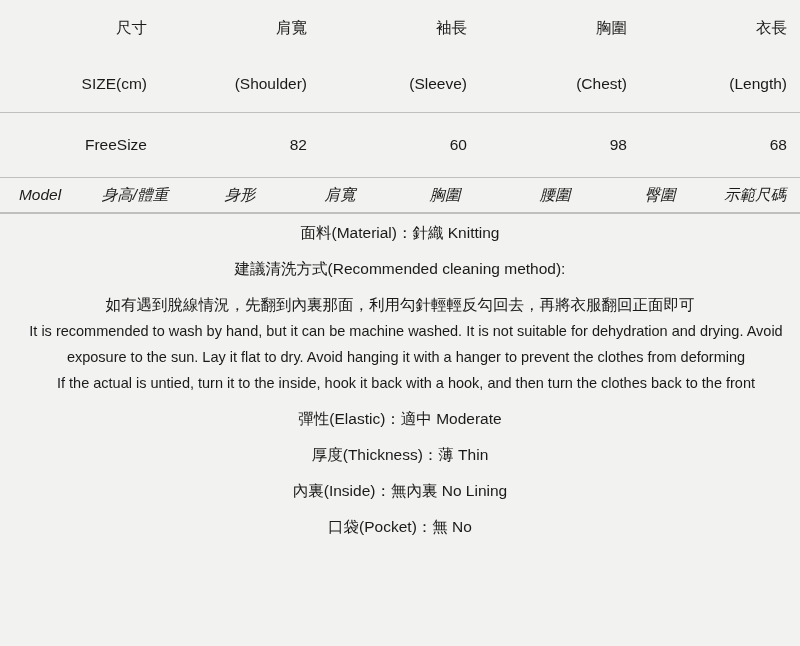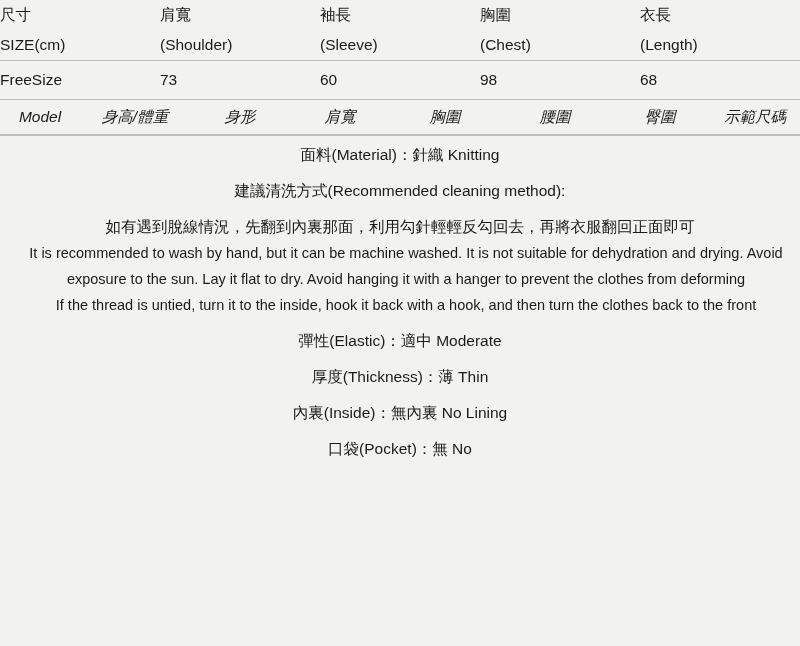--- a/index.html
+++ b/index.html
@@ -21,24 +21,24 @@
     background: #f2f2f0;
   }
 
   
   table.size-table {
     width: 800px;
     border-collapse: collapse;
     table-layout: fixed;
   }
   table.size-table td {
-    text-align: left;
+    text-align: right;
     vertical-align: middle;
     font-size: 15.5px;
-    padding: 0;
+    padding: 13px;
     border: 0;
   }
   .row-head-cn td { height: 30px; padding-top: 6px; }
   .row-head-en td { height: 30px; }
   .row-values td { height: 38px; font-size: 16px; }
   .hr-line {
     height: 1px;
     background: #bfbfbd;
     width: 800px;
   }
@@ -116,21 +116,21 @@
     <colgroup>
       <col style="width:160px">
       <col style="width:160px">
       <col style="width:160px">
       <col style="width:160px">
       <col style="width:160px">
     </colgroup>
     <tbody>
       <tr class="row-values">
         <td>FreeSize</td>
-        <td>73</td>
+        <td>82</td>
         <td>60</td>
         <td>98</td>
         <td>68</td>
       </tr>
     </tbody>
   </table>
 
   <div class="hr-line"></div>
 
   <table class="model-table">
@@ -164,21 +164,21 @@
   <div class="hr-line"></div>
 
   <div class="notes">
     <p>面料(Material)：針織 Knitting</p>
     <div class="gap"></div>
     <p>建議清洗方式(Recommended cleaning method):</p>
     <div class="gap"></div>
     <p>如有遇到脫線情況，先翻到內裏那面，利用勾針輕輕反勾回去，再將衣服翻回正面即可</p>
     <p class="small">It is recommended to wash by hand, but it can be machine washed. It is not suitable for dehydration and drying. Avoid</p>
     <p class="small">exposure to the sun. Lay it flat to dry. Avoid hanging it with a hanger to prevent the clothes from deforming</p>
-    <p class="small">If the thread is untied, turn it to the inside, hook it back with a hook, and then turn the clothes back to the front</p>
+    <p class="small">If the actual is untied, turn it to the inside, hook it back with a hook, and then turn the clothes back to the front</p>
     <div class="gap"></div>
     <p>彈性(Elastic)：適中 Moderate</p>
     <div class="gap"></div>
     <p>厚度(Thickness)：薄 Thin</p>
     <div class="gap"></div>
     <p>內裏(Inside)：無內裏 No Lining</p>
     <div class="gap"></div>
     <p>口袋(Pocket)：無 No</p>
     <div class="gap"></div>
   </div>

